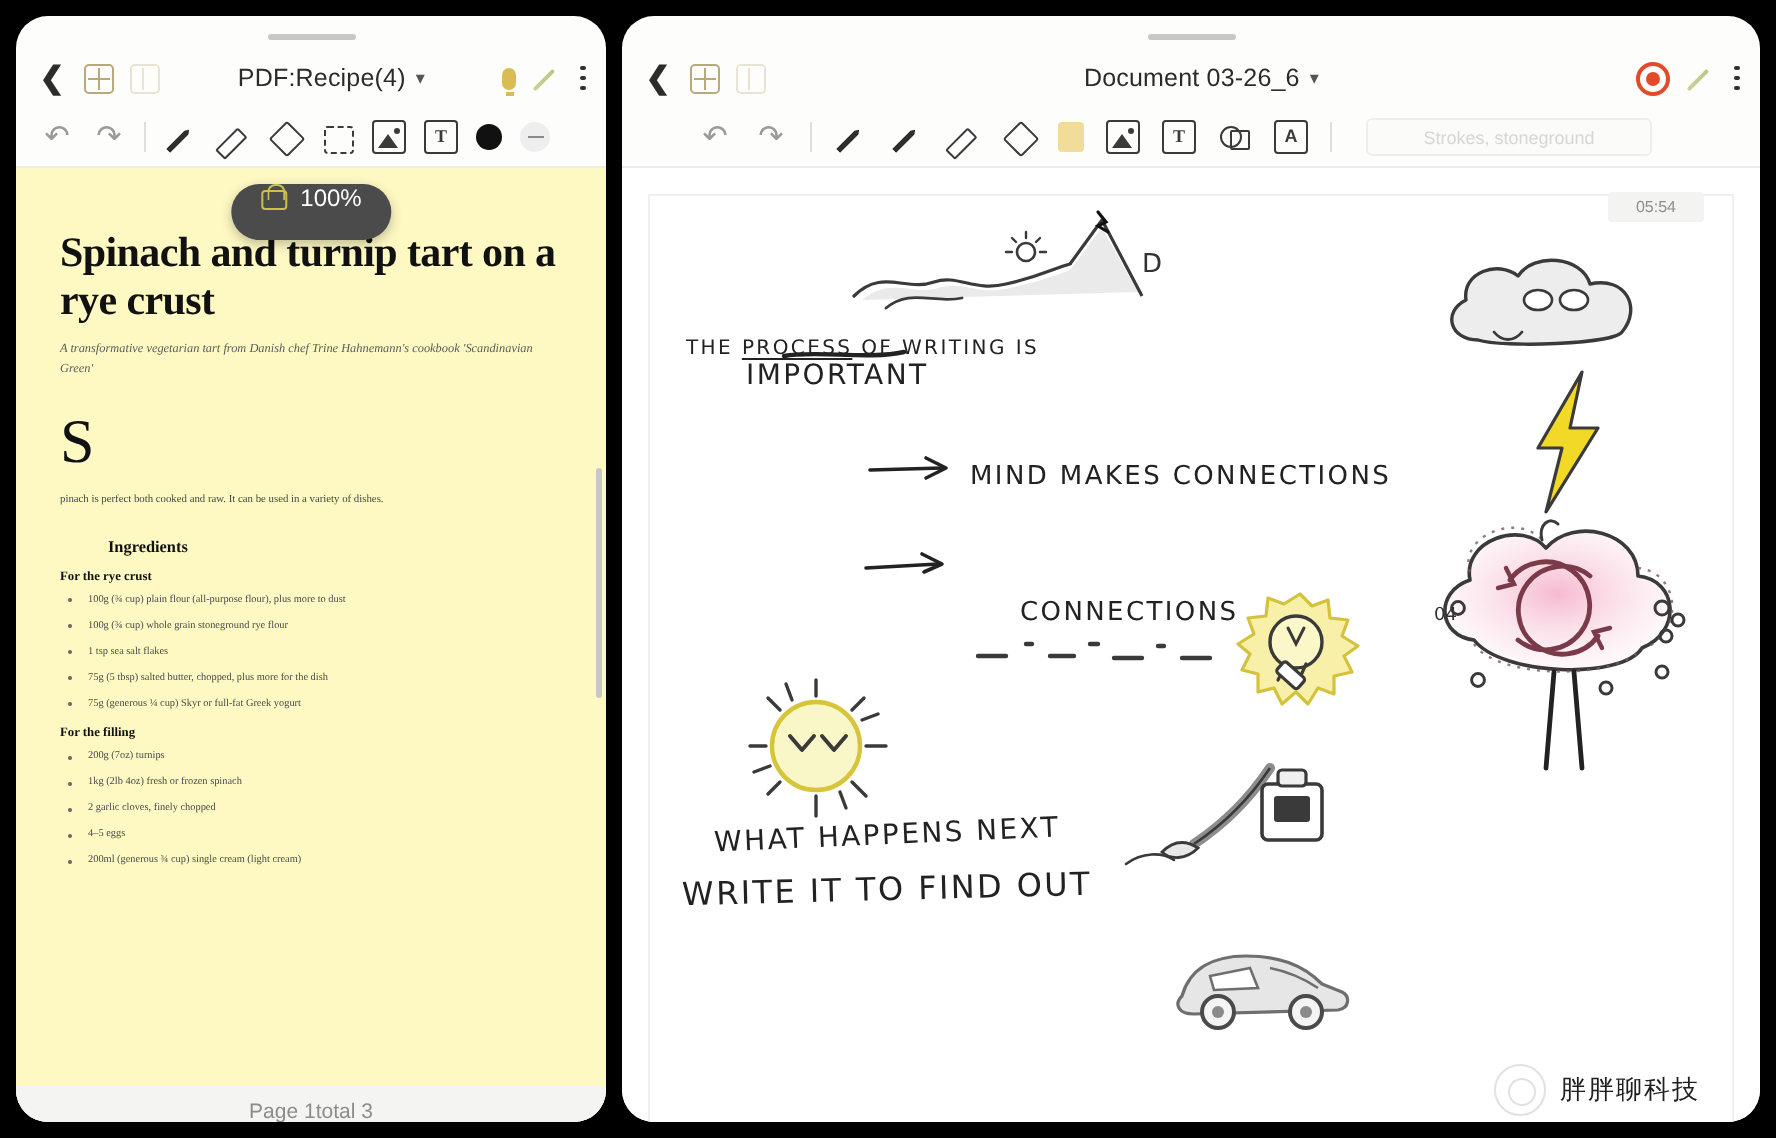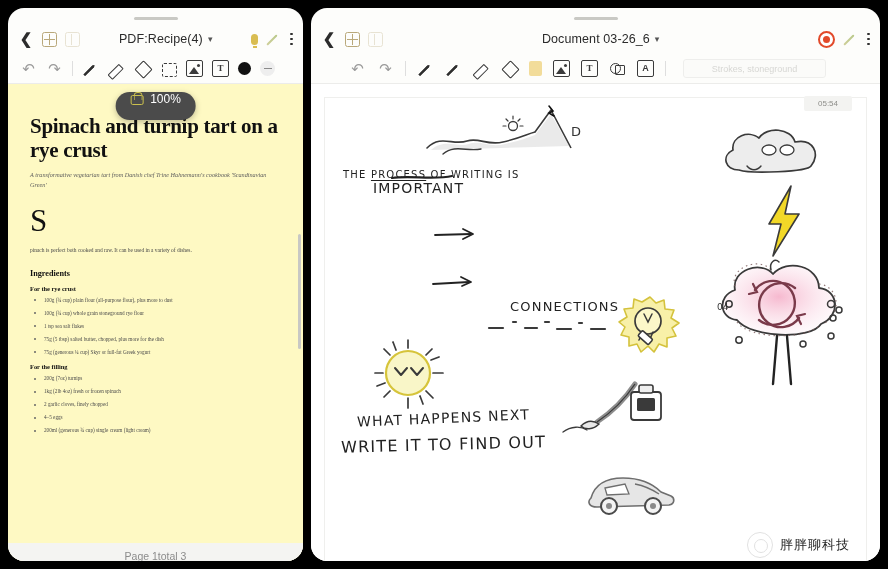--- a/index.html
+++ b/index.html
@@ -181,21 +181,21 @@
     font-family:"Liberation Serif",serif; font-style:italic;
     font-size:6.2px; line-height:1.5; color:#5b5b5b; margin-top:8px;
   }
   .dropcap{
     font-family:"Liberation Serif",serif; font-size:31px; color:#111;
     line-height:1; margin-top:16px;
   }
   .r-body{ font-family:"Liberation Serif",serif; font-size:5.4px;
     color:#474747; margin-top:10px; line-height:1.6;}
   .r-h2{ font-family:"Liberation Serif",serif; font-weight:700;
-    font-size:8.2px; color:#111; margin-top:14px;}
+    font-size:8.2px; color:#111; margin-top:14px;margin-left:24px;}
   .r-h3{ font-family:"Liberation Serif",serif; font-weight:700;
     font-size:6.4px; color:#111; margin-top:7px;}
   .r-ul{ list-style:none; margin-top:5px;}
   .r-ul li{
     font-family:"Liberation Serif",serif; font-size:5.2px; color:#4a4a4a;
     line-height:1.45; padding-left:14px; position:relative; margin-bottom:5.5px;
   }
   .r-ul li::before{
     content:""; position:absolute; left:4px; top:2.4px;
     width:2px;height:2px;border-radius:50%;background:#666;
@@ -413,20 +413,21 @@
         <div class="hw hw-2">IMPORTANT</div>
 
         <svg class="arrow-g" style="left:65px;top:76px;" width="66" height="7" viewBox="0 0 66 7">
           <path d="M2 4 C18 1 44 6 62 2" fill="none" stroke="#222" stroke-width="2.2" stroke-linecap="round"></path>
         </svg>
 
         <svg class="arrow-g" style="left:108px;top:128px;" width="46" height="16" viewBox="0 0 46 16">
           <path d="M2 9 L38 8" fill="none" stroke="#222" stroke-width="1.8" stroke-linecap="round"></path>
           <path d="M30 3 L40 8 L30 13" fill="none" stroke="#222" stroke-width="1.8" stroke-linecap="round" stroke-linejoin="round"></path>
         </svg>
+        <div class="hw hw-3">MIND MAKES CONNECTIONS</div>
 
         <svg class="arrow-g" style="left:106px;top:176px;" width="46" height="16" viewBox="0 0 46 16">
           <path d="M2 10 L38 8" fill="none" stroke="#222" stroke-width="1.8" stroke-linecap="round"></path>
           <path d="M30 3 L40 8 L31 12" fill="none" stroke="#222" stroke-width="1.8" stroke-linecap="round" stroke-linejoin="round"></path>
         </svg>
         <div class="hw hw-5">CONNECTIONS</div>
 
         <svg class="arrow-g" style="left:392px;top:28px;" width="120" height="60" viewBox="0 0 120 60">
           <path d="M22 44 C8 44 4 30 16 24 C14 10 32 4 42 12 C50 0 74 2 78 16 C96 12 104 28 94 40 C90 46 34 48 22 44 Z" fill="#ededed" stroke="#3a3a3a" stroke-width="1.7" stroke-linejoin="round"></path>
           <ellipse cx="52" cy="24" rx="7" ry="5" fill="#fff" stroke="#3a3a3a" stroke-width="1.3"></ellipse>

